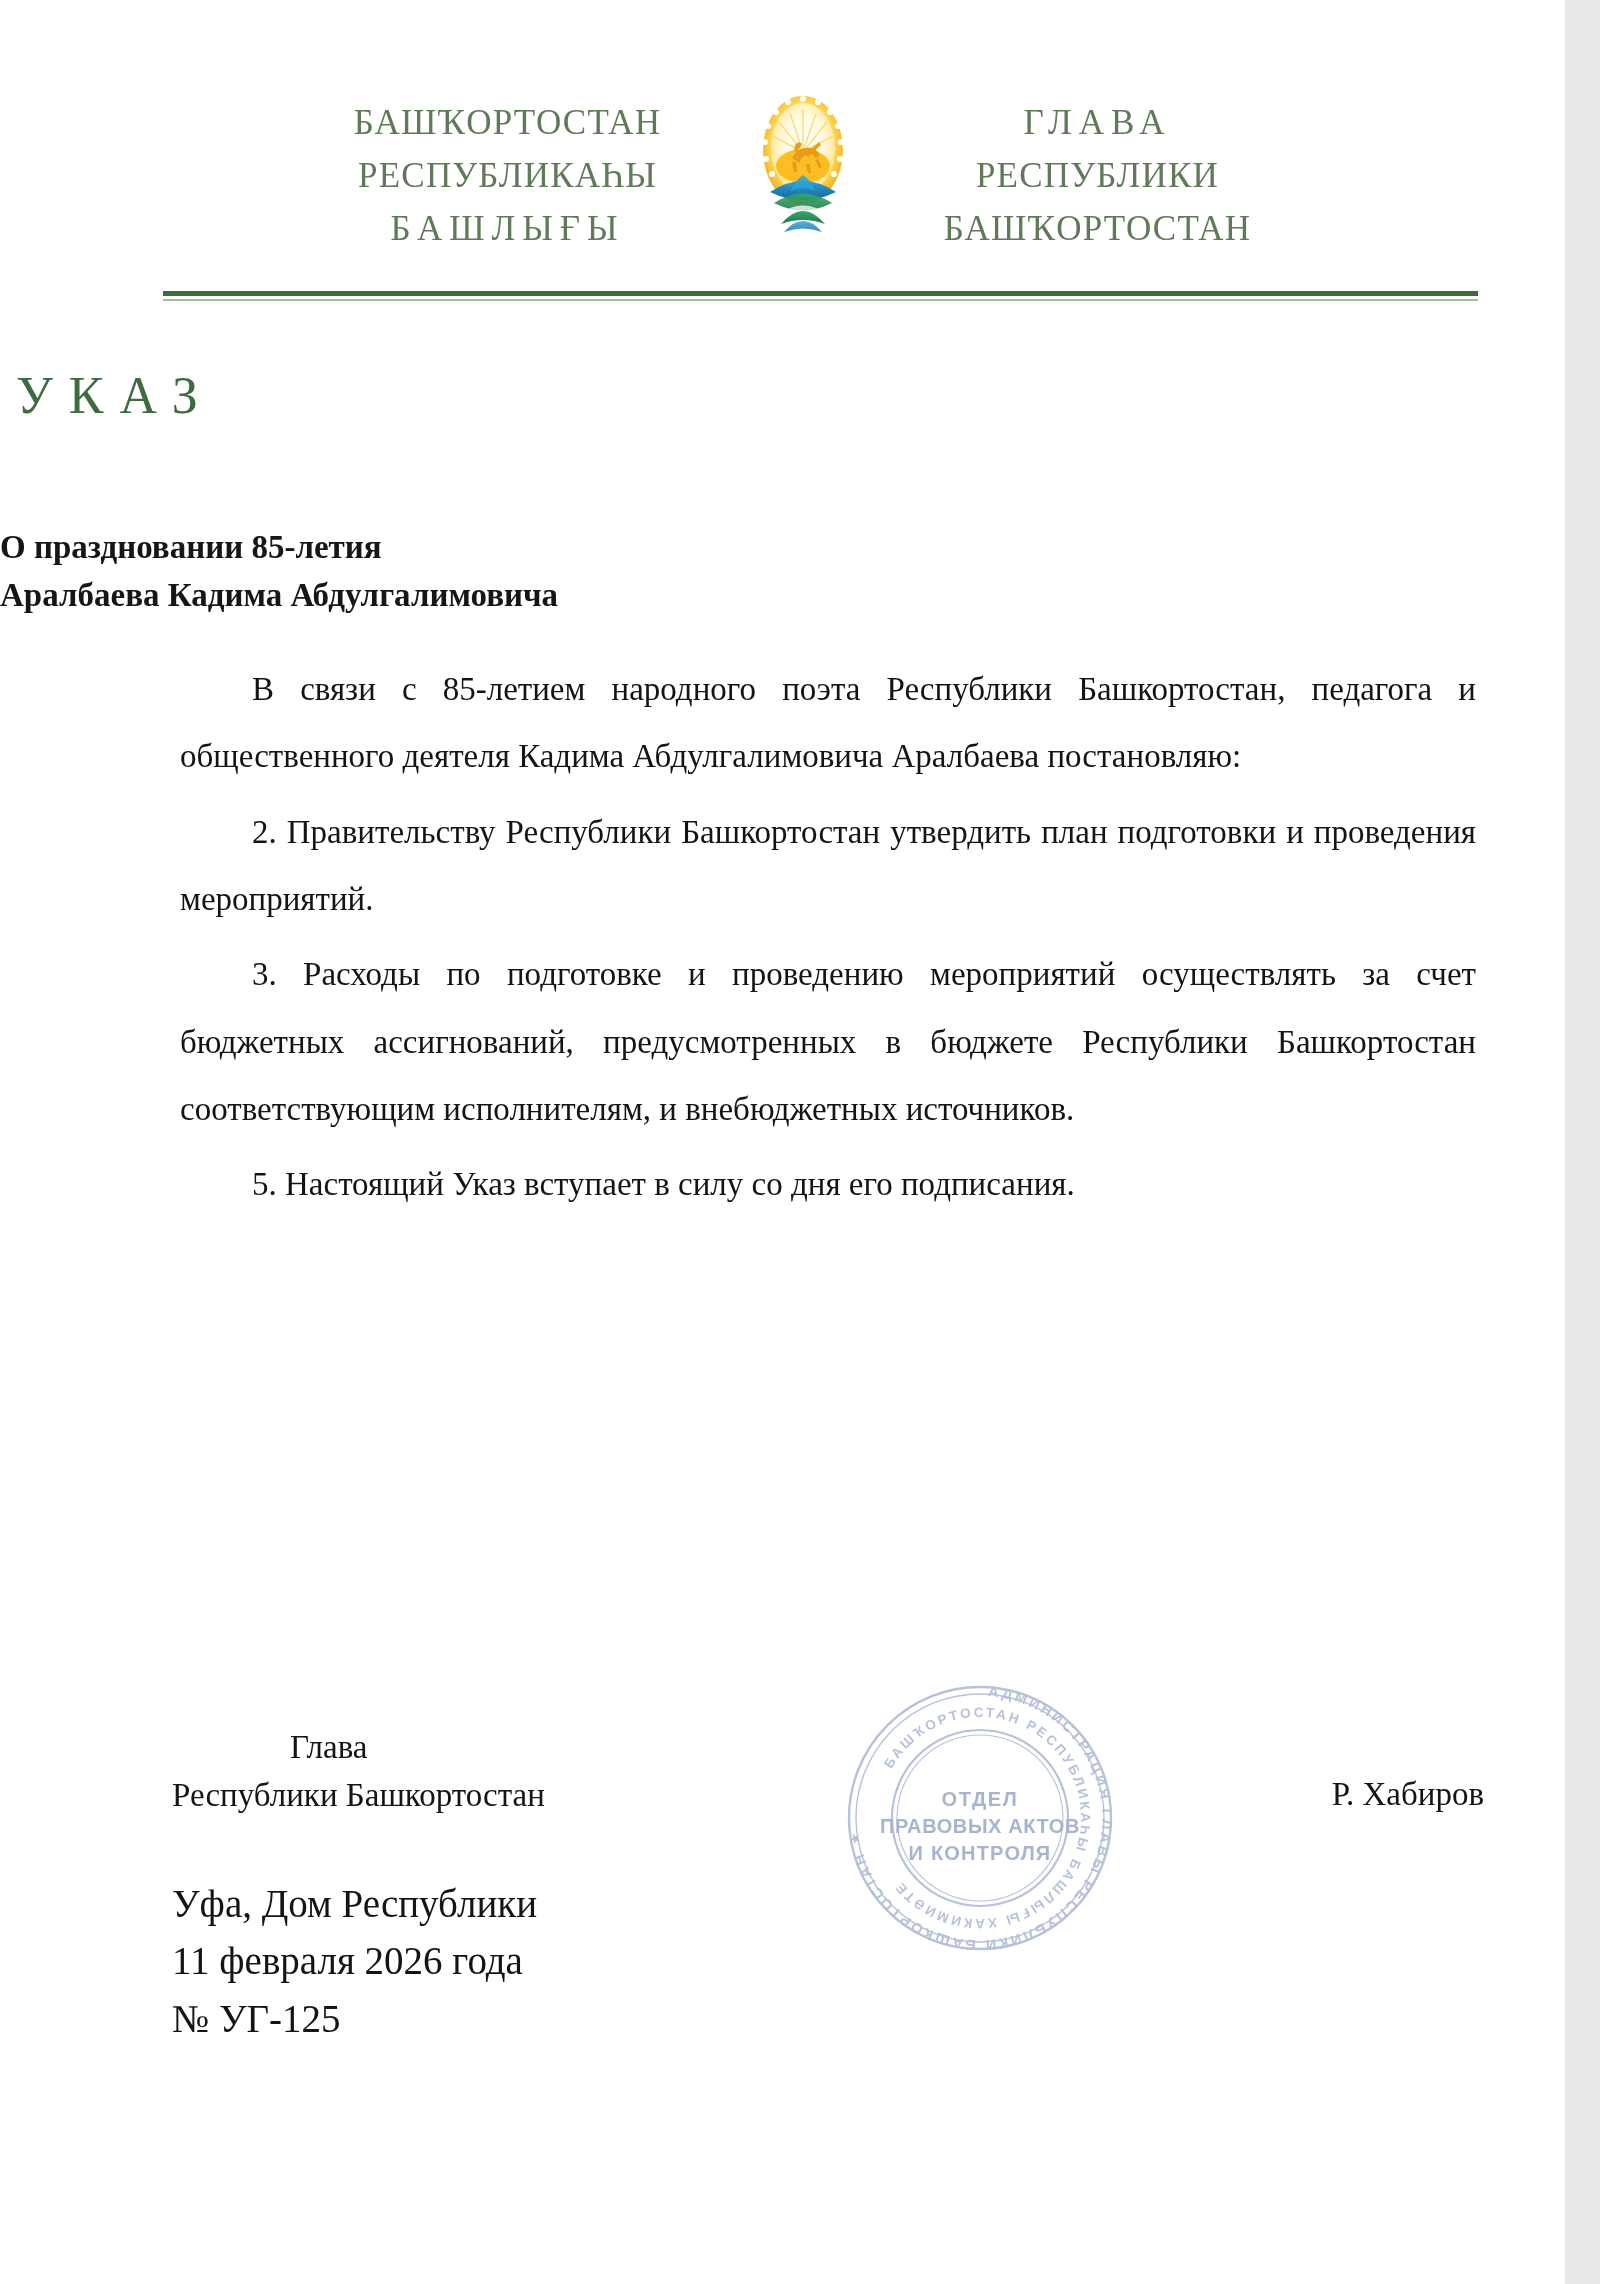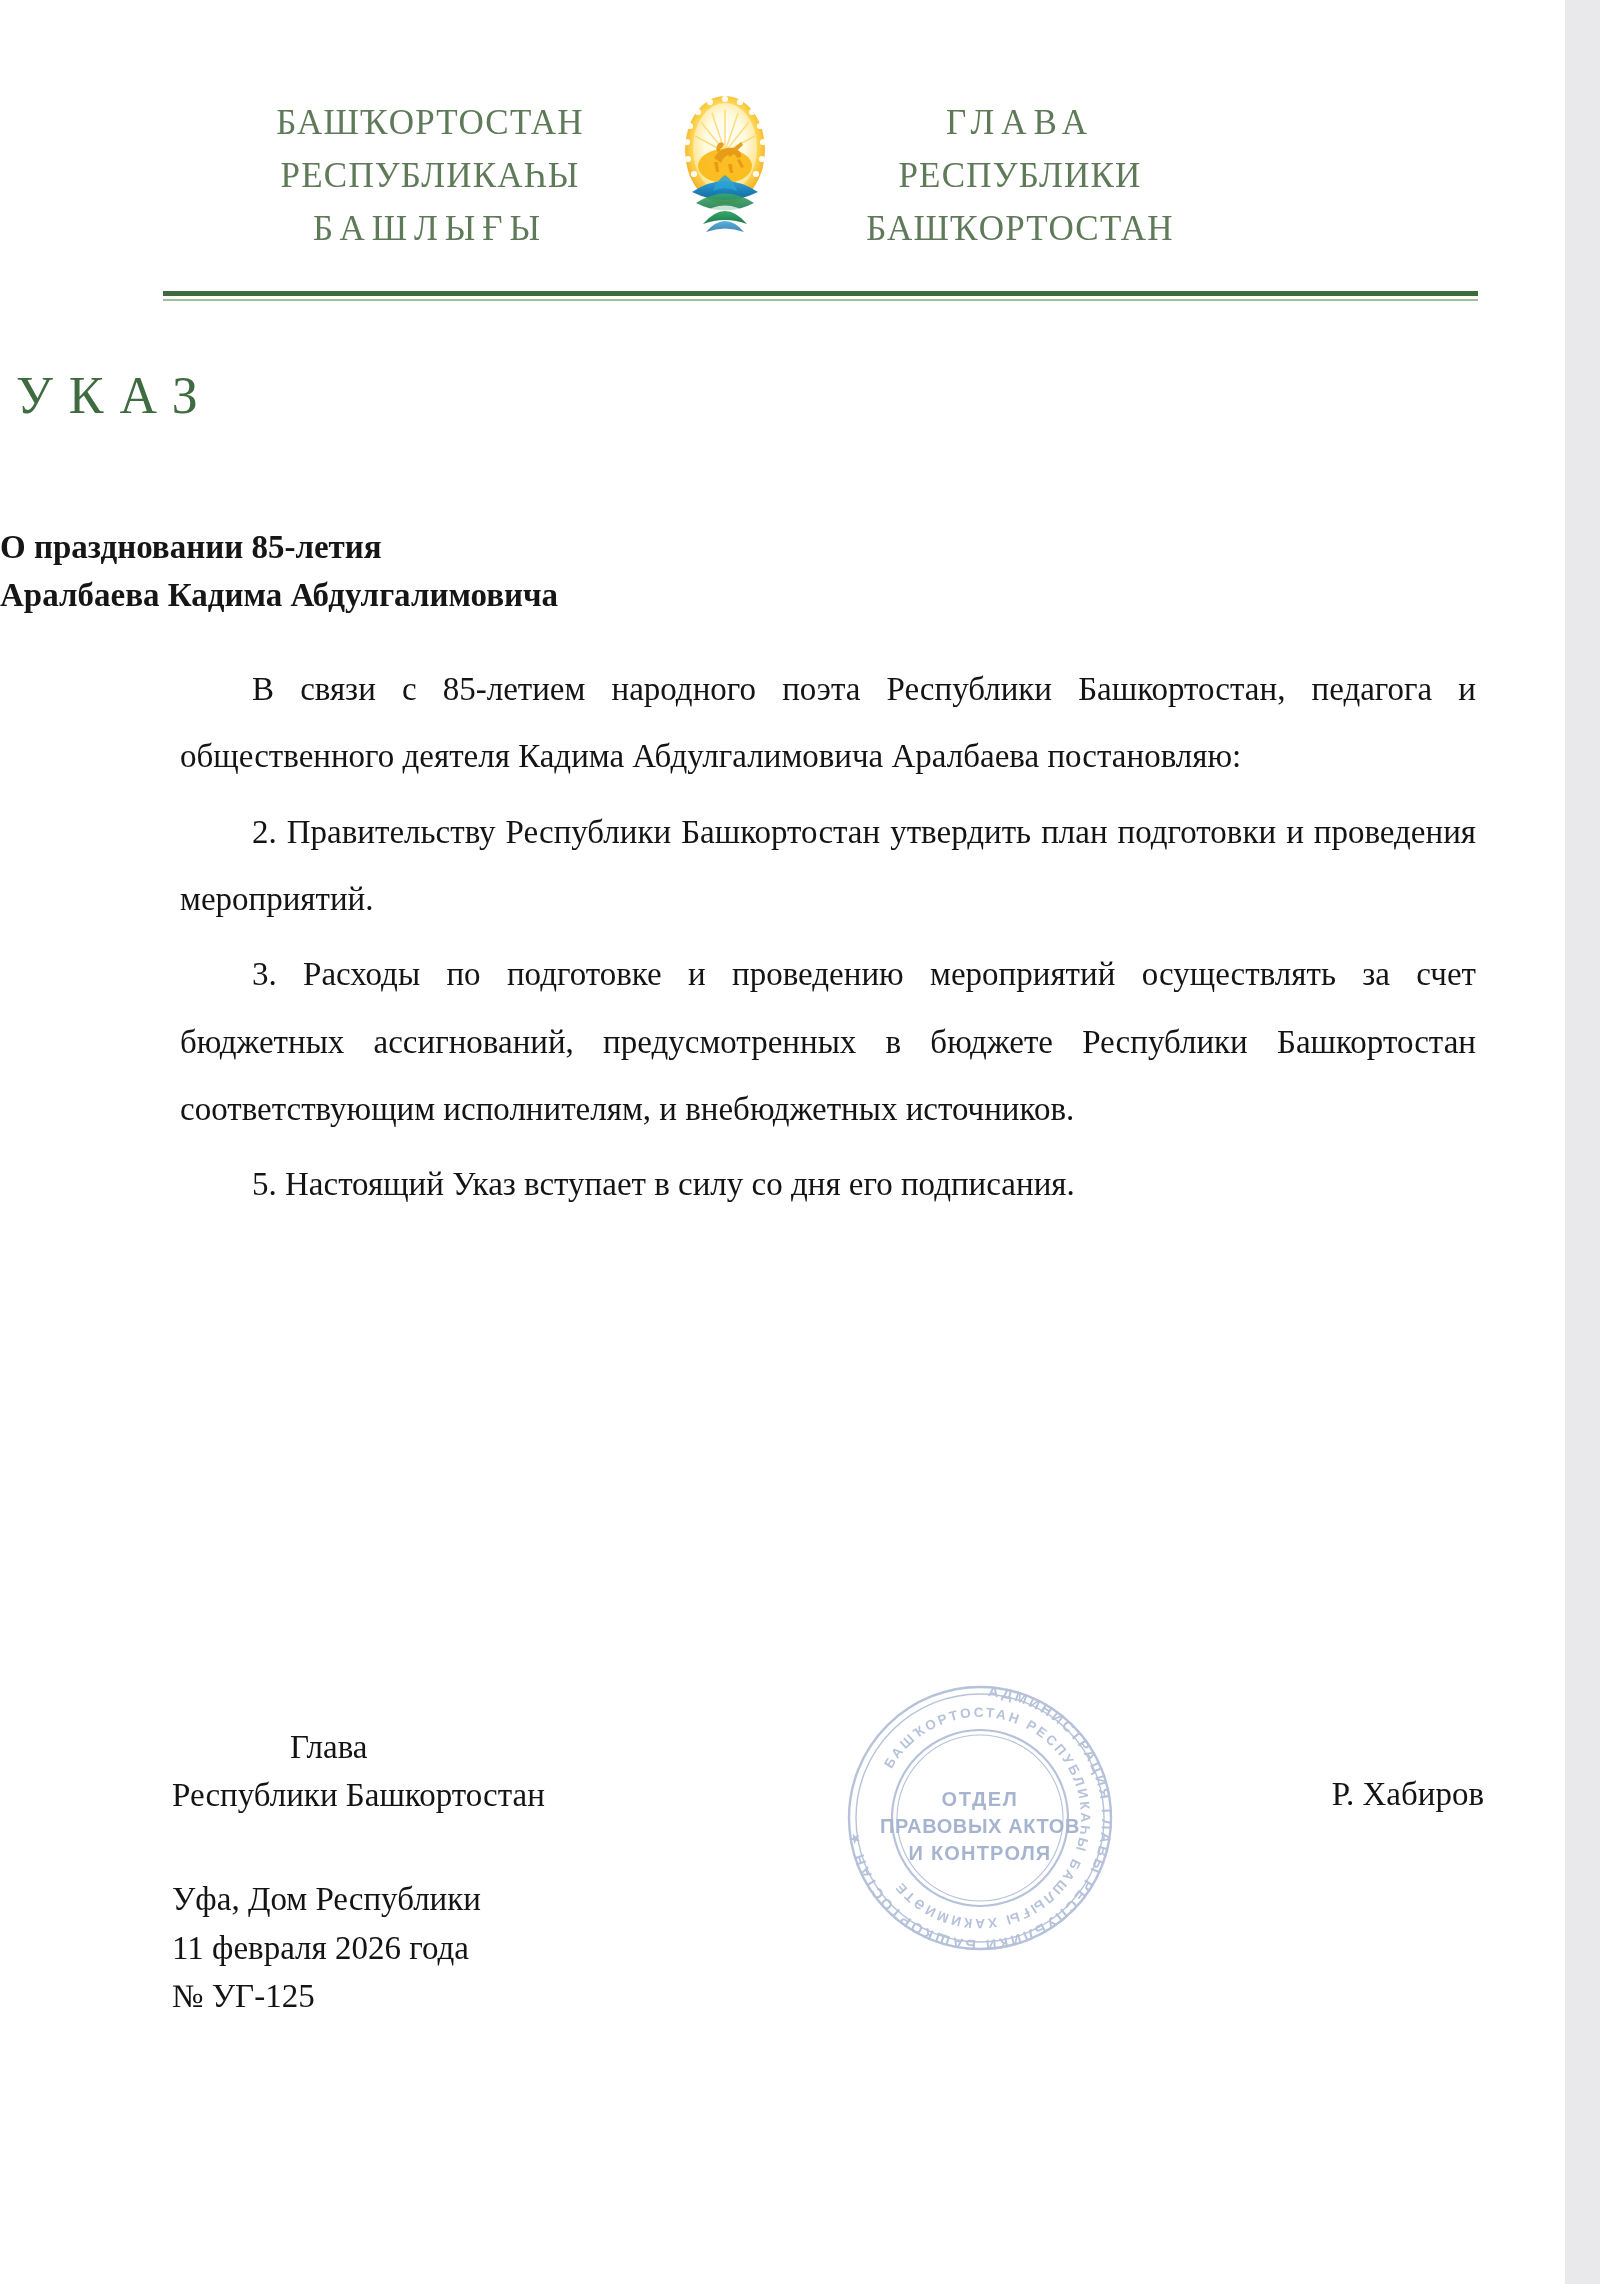--- a/index.html
+++ b/index.html
@@ -34,21 +34,21 @@
 
   
   .letterhead {
     position: absolute;
     top: 96px;
     left: 0;
     width: 1565px;
     height: 180px;
     display: flex;
     align-items: flex-start;
-    justify-content: flex-start;
+    justify-content: center;
   }
   .lh-block {
     width: 480px;
     text-align: center;
     color: #5e7a58;
     font-family: "Liberation Serif", "DejaVu Serif", serif;
     font-size: 35px;
     line-height: 1.52;
     letter-spacing: 1.2px;
     white-space: nowrap;
@@ -143,21 +143,21 @@
     position: absolute;
     right: 0;
     top: 47px;
   }
 
   
   .footer {
     position: absolute;
     top: 1875px;
     left: 172px;
-    font-size: 33px;
+    font-size: 39px;
     line-height: 1.47;
     color: #141414;
   }
 
   
   .seal {
     position: absolute;
     left: 838px;
     top: 1676px;
     width: 284px;

